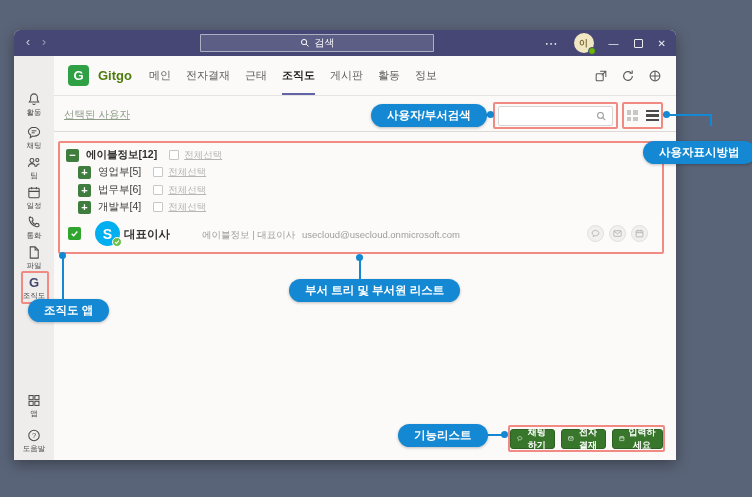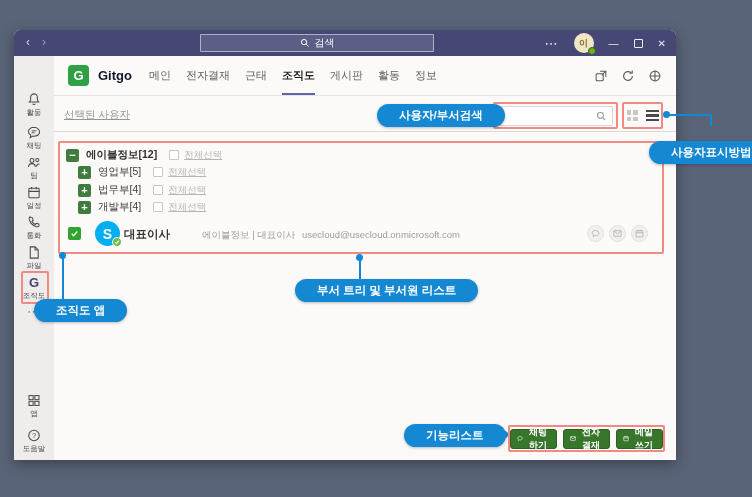--- a/index.html
+++ b/index.html
@@ -26,21 +26,21 @@
   .rail-item { position:absolute; left:0; width:40px; text-align:center; color:#4a4a4a; }
   .rail-item svg { display:block; margin:0 auto; }
   .rail-label { display:block; font-size:7.5px; margin-top:1px; color:#4a4a4a; transform-origin:center top; }
   .g-logo { font-weight:bold; font-size:13px; color:#44456f; line-height:15px; display:block; }
   .rail-more { position:absolute; left:0; top:248px; width:40px; text-align:center; font-size:13px; letter-spacing:1px; color:#8a8886; }
   .rail-hl { position:absolute; left:7px; top:215px; width:28px; height:33px; border:2px solid #f08a82; border-radius:2px; }
 
   
   .app-header { position:absolute; left:40px; top:26px; width:622px; height:40px; background:#fbfaf9; border-bottom:1px solid #e6e4e2; display:flex; align-items:center; padding-left:14px; }
   .gbadge { width:21px; height:21px; border-radius:4px; background:#2fa043; color:#fff; font-weight:bold; font-size:13px; display:flex; align-items:center; justify-content:center; }
-  .appname { font-size:13px; font-weight:bold; color:#0f172a; margin-left:9px; }
+  .appname { font-size:13px; font-weight:bold; color:#4d7c0f; margin-left:9px; }
   .tabs { display:flex; gap:15px; margin-left:17px; }
   .tab { position:relative; font-size:11px; color:#5f5f5f; cursor:default; }
   .tab.active { color:#1f1f1f; font-weight:bold; }
   .tab.active::after { content:""; position:absolute; left:0; right:0; bottom:-12px; height:2px; background:#6264a7; }
   .hdr-icons { margin-left:auto; display:flex; gap:13px; padding-right:14px; align-items:center; }
 
   
   .toolbar { position:absolute; left:40px; top:66px; width:622px; height:36px; border-bottom:1px solid #dcdad8; }
   .sel-link { position:absolute; left:10px; top:12px; font-size:10.5px; color:#8f9c8a; text-decoration:underline; }
   .hlbox { border:2px solid #f08a82; border-radius:2px; position:absolute; }
@@ -73,21 +73,21 @@
   .memail { position:absolute; left:242px; top:11px; font-size:9.5px; color:#9e9c9a; }
   .macts { position:absolute; right:14px; top:7px; display:flex; gap:5px; }
   .act-circle { width:17px; height:17px; border-radius:50%; background:#f1f0ef; border:1px solid #e2e0de; display:flex; align-items:center; justify-content:center; }
 
   
   .footer-status { position:absolute; left:50px; top:404px; font-size:10px; color:#8f9c8a; text-decoration:underline; }
   .btns-hl { position:absolute; left:494px; top:395px; width:157px; height:27px; border:2px solid #f08a82; border-radius:2px; display:flex; align-items:center; justify-content:flex-end; gap:6px; }
   .gbtn { height:20px; padding:0 6px; background:#37762b; border:1px solid #2d6123; border-radius:3px; color:#fff; font-size:9px; font-weight:bold; display:flex; align-items:center; gap:3px; cursor:default; }
 
   
-  .callout { position:absolute; height:23px; padding:0 22px; border-radius:12px; background:#1488d2; color:#fff; font-size:11.5px; font-weight:bold; display:flex; align-items:center; justify-content:center; white-space:nowrap; box-shadow:0 1px 3px rgba(0,0,0,.25); z-index:20;margin-left:6px; }
+  .callout { position:absolute; height:23px; padding:0 16px; border-radius:12px; background:#1488d2; color:#fff; font-size:11.5px; font-weight:bold; display:flex; align-items:center; justify-content:center; white-space:nowrap; box-shadow:0 1px 3px rgba(0,0,0,.25); z-index:20; }
   .cline { position:absolute; background:#1488d2; z-index:19; }
   .cdot { position:absolute; width:7px; height:7px; border-radius:50%; background:#1488d2; z-index:19; }
 </style>
 </head>
 <body>
 
 <div class="window">
 
   <div class="titlebar">
     <span class="tb-chev back">‹</span>
@@ -240,21 +240,21 @@
       <span class="selall">전체선택</span>
     </div>
     <div class="tree-row" style="left:18px; top:22px;">
       <span class="pmbox">+</span>
       <span class="tname">영업부[5]</span>
       <span class="cb"></span>
       <span class="selall">전체선택</span>
     </div>
     <div class="tree-row" style="left:18px; top:40px;">
       <span class="pmbox">+</span>
-      <span class="tname">법무부[4]</span>
+      <span class="tname">법무부[6]</span>
       <span class="cb"></span>
       <span class="selall">전체선택</span>
     </div>
     <div class="tree-row" style="left:18px; top:57px;">
       <span class="pmbox">+</span>
       <span class="tname">개발부[4]</span>
       <span class="cb"></span>
       <span class="selall">전체선택</span>
     </div>
     <div class="tree-divider"></div>
@@ -309,21 +309,21 @@
           <rect x="1.5" y="3" width="13" height="10" rx="1" fill="none" stroke="#fff" stroke-width="1.6"></rect>
           <path d="M2 4l6 4.5L14 4" fill="none" stroke="#fff" stroke-width="1.6"></path>
         </svg>
       <span>전자결재</span>
     </button>
     <button class="gbtn">
       <svg width="9" height="9" viewBox="0 0 16 16">
           <rect x="2" y="3" width="12" height="11" rx="1" fill="none" stroke="#fff" stroke-width="1.6"></rect>
           <path d="M2 6.5h12M5.5 1.5v3M10.5 1.5v3" stroke="#fff" stroke-width="1.6" fill="none"></path>
         </svg>
-      <span>메일쓰기</span>
+      <span>입력하세요</span>
     </button>
   </div>
 
 </div>
 
 <div class="callout" style="left:371px; top:104px;">사용자/부서검색</div>
 <div class="cline" style="left:458px; top:114px; width:31px; height:2px;"></div>
 <div class="cdot" style="left:487px; top:111px;"></div>
 
 <div class="callout" style="left:643px; top:141px;">사용자표시방법</div>

